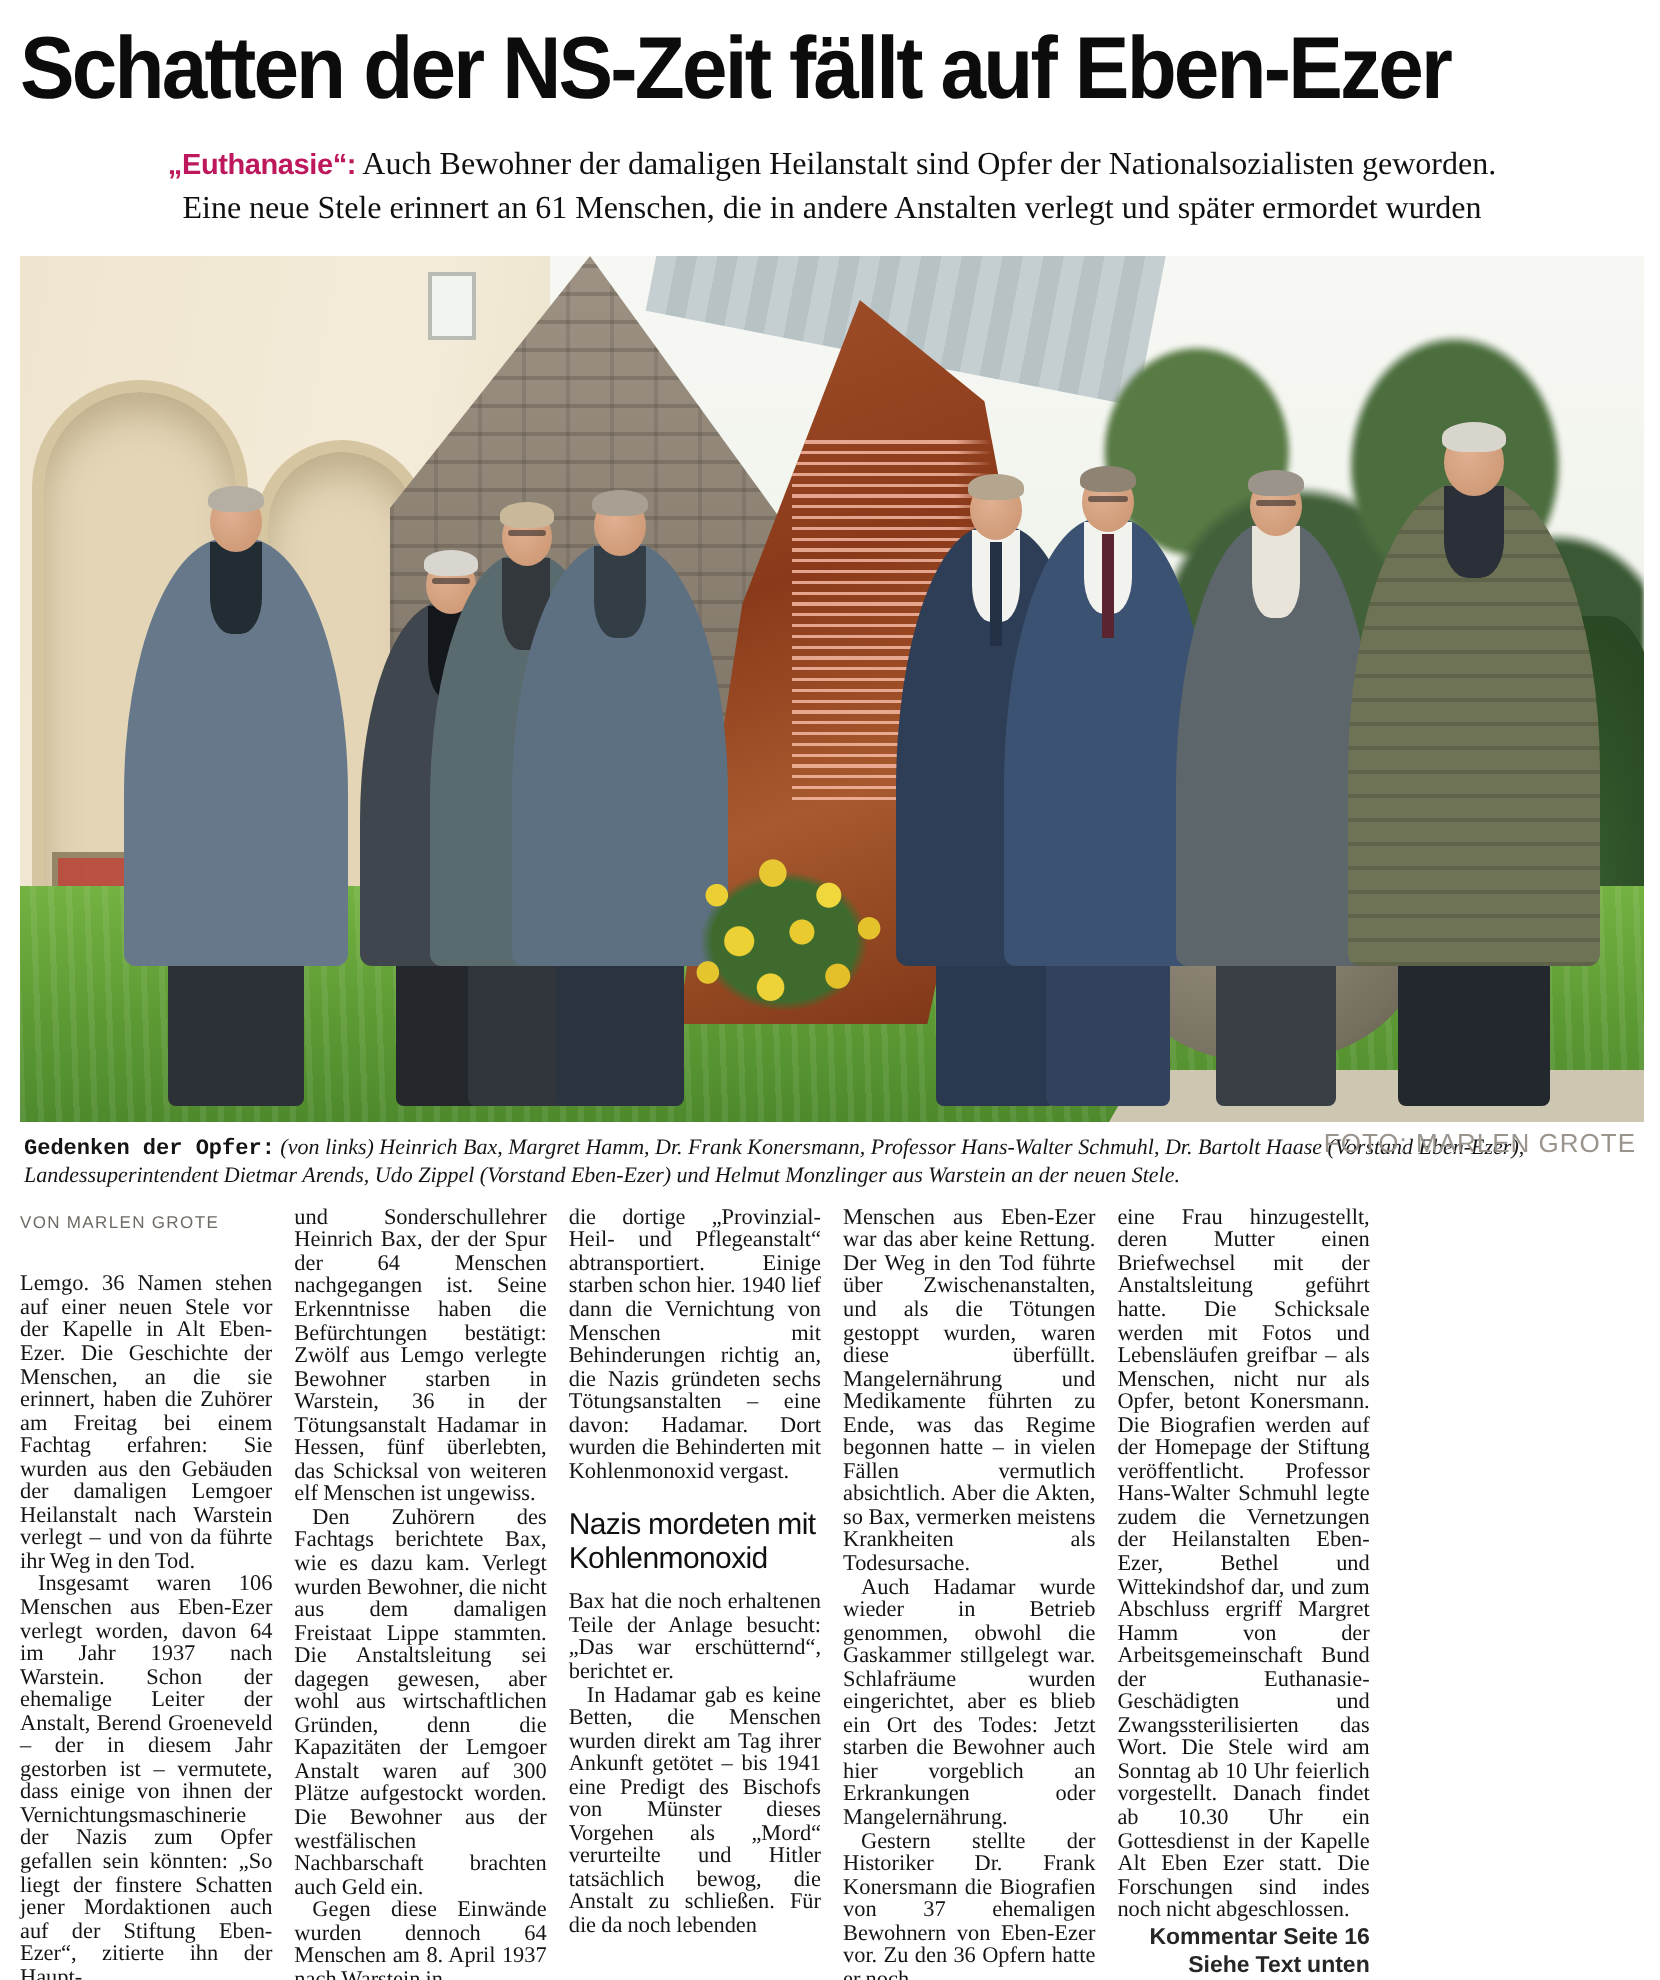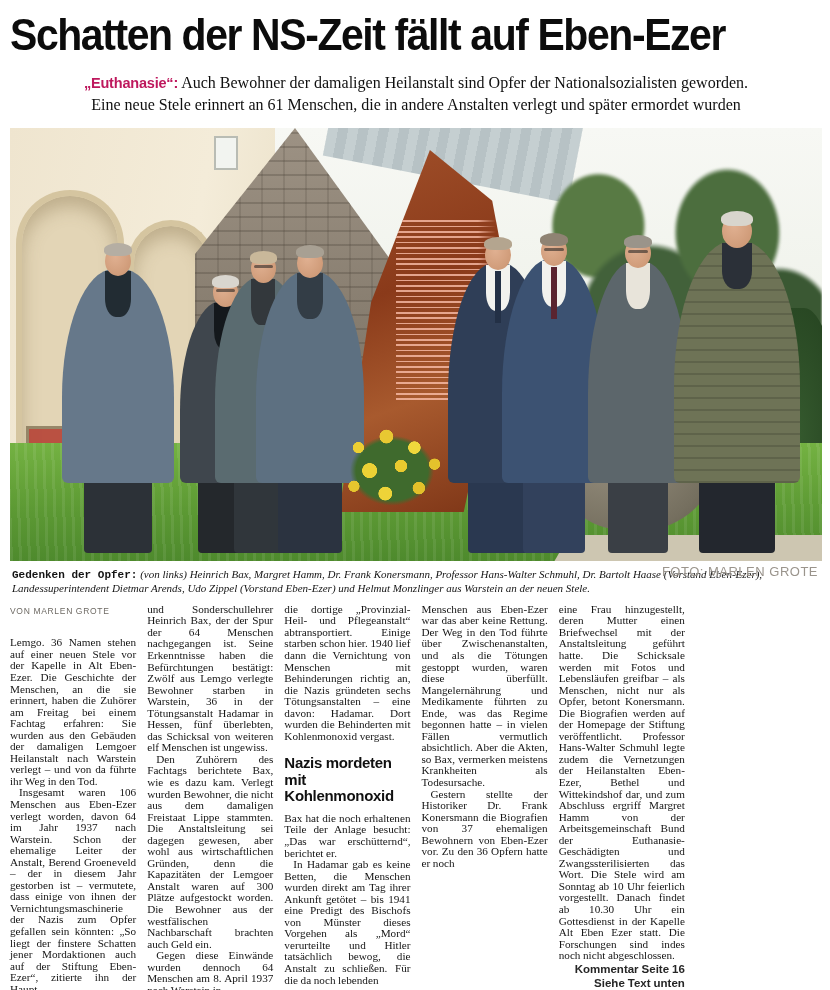--- a/index.html
+++ b/index.html
@@ -89,21 +89,21 @@
 
   
   .columns{display:flex;gap:11px;margin-top:8px;}
   .col{flex:1 1 0;min-width:0;font-size:11.2px;line-height:11.55px;text-align:justify;
     hyphens:auto;-webkit-hyphens:auto;word-spacing:-.2px;color:#141414;}
   .col p{margin:0;}
   .col p.ind{text-indent:9px;}
   .lead{font-weight:400;}
   .byline{font-family:"Liberation Sans",sans-serif;font-size:8.5px;letter-spacing:.7px;
     color:#6e6a64;margin:2px 0 20px;text-align:left;}
-  .crosshead{font-family:"Liberation Sans",sans-serif;font-weight:700;font-size:15px;
+  .crosshead{font-family:"Liberation Sans",sans-serif;font-weight:400;font-size:15px;
     line-height:16.5px;letter-spacing:-.3px;margin:13px 0 8px;text-align:left;color:#101010;}
   .refs{font-family:"Liberation Sans",sans-serif;font-weight:700;font-size:11.5px;
     line-height:14.5px;text-align:right !important;color:#262626;}
 </style>
 </head>
 <body>
 
 <div class="page">
 
   <h1 class="headline">Schatten der NS-Zeit fällt auf Eben-Ezer</h1>
@@ -218,20 +218,21 @@
         <p class="ind">Gegen diese Einwände wurden dennoch 64 Menschen am 8. April 1937 nach Warstein in</p>
       </div>
       <div class="col" lang="de">
         <p>die dortige „Provinzial-Heil- und Pflegeanstalt“ abtransportiert. Einige starben schon hier. 1940 lief dann die Vernichtung von Menschen mit Behinderungen richtig an, die Nazis gründeten sechs Tötungsanstalten – eine davon: Hadamar. Dort wurden die Behinderten mit Kohlenmonoxid vergast.</p>
         <h3 class="crosshead" style="margin: 13px 0px 8px;">Nazis mordeten mit Kohlenmonoxid</h3>
         <p>Bax hat die noch erhaltenen Teile der Anlage besucht: „Das war erschütternd“, berichtet er.</p>
         <p class="ind">In Hadamar gab es keine Betten, die Menschen wurden direkt am Tag ihrer Ankunft getötet – bis 1941 eine Predigt des Bischofs von Münster dieses Vorgehen als „Mord“ verurteilte und Hitler tatsächlich bewog, die Anstalt zu schließen. Für die da noch lebenden</p>
       </div>
       <div class="col" lang="de">
         <p>Menschen aus Eben-Ezer war das aber keine Rettung. Der Weg in den Tod führte über Zwischenanstalten, und als die Tötungen gestoppt wurden, waren diese überfüllt. Mangelernährung und Medikamente führten zu Ende, was das Regime begonnen hatte – in vielen Fällen vermutlich absichtlich. Aber die Akten, so Bax, vermerken meistens Krankheiten als Todesursache.</p>
+        <p class="ind">Auch Hadamar wurde wieder in Betrieb genommen, obwohl die Gaskammer stillgelegt war. Schlafräume wurden eingerichtet, aber es blieb ein Ort des Todes: Jetzt starben die Bewohner auch hier vorgeblich an Erkrankungen oder Mangelernährung.</p>
         <p class="ind">Gestern stellte der Historiker Dr. Frank Konersmann die Biografien von 37 ehemaligen Bewohnern von Eben-Ezer vor. Zu den 36 Opfern hatte er noch</p>
       </div>
       <div class="col" lang="de">
         <p>eine Frau hinzugestellt, deren Mutter einen Briefwechsel mit der Anstaltsleitung geführt hatte. Die Schicksale werden mit Fotos und Lebensläufen greifbar – als Menschen, nicht nur als Opfer, betont Konersmann. Die Biografien werden auf der Homepage der Stiftung veröffentlicht. Professor Hans-Walter Schmuhl legte zudem die Vernetzungen der Heilanstalten Eben-Ezer, Bethel und Wittekindshof dar, und zum Abschluss ergriff Margret Hamm von der Arbeitsgemeinschaft Bund der Euthanasie-Geschädigten und Zwangssterilisierten das Wort. Die Stele wird am Sonntag ab 10 Uhr feierlich vorgestellt. Danach findet ab 10.30 Uhr ein Gottesdienst in der Kapelle Alt Eben Ezer statt. Die Forschungen sind indes noch nicht abgeschlossen.</p>
         <p class="refs">Kommentar Seite 16</p>
         <p class="refs">Siehe Text unten</p>
       </div>
       <div class="col" lang="de"></div>
     </div>
 </div>

